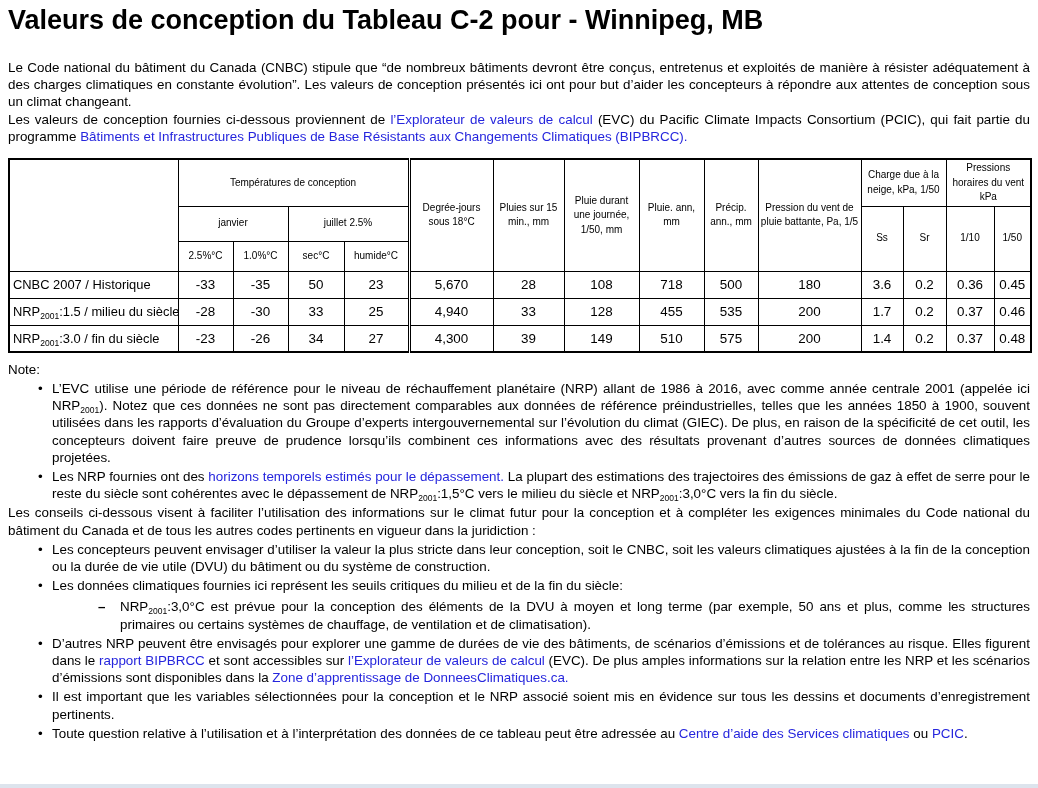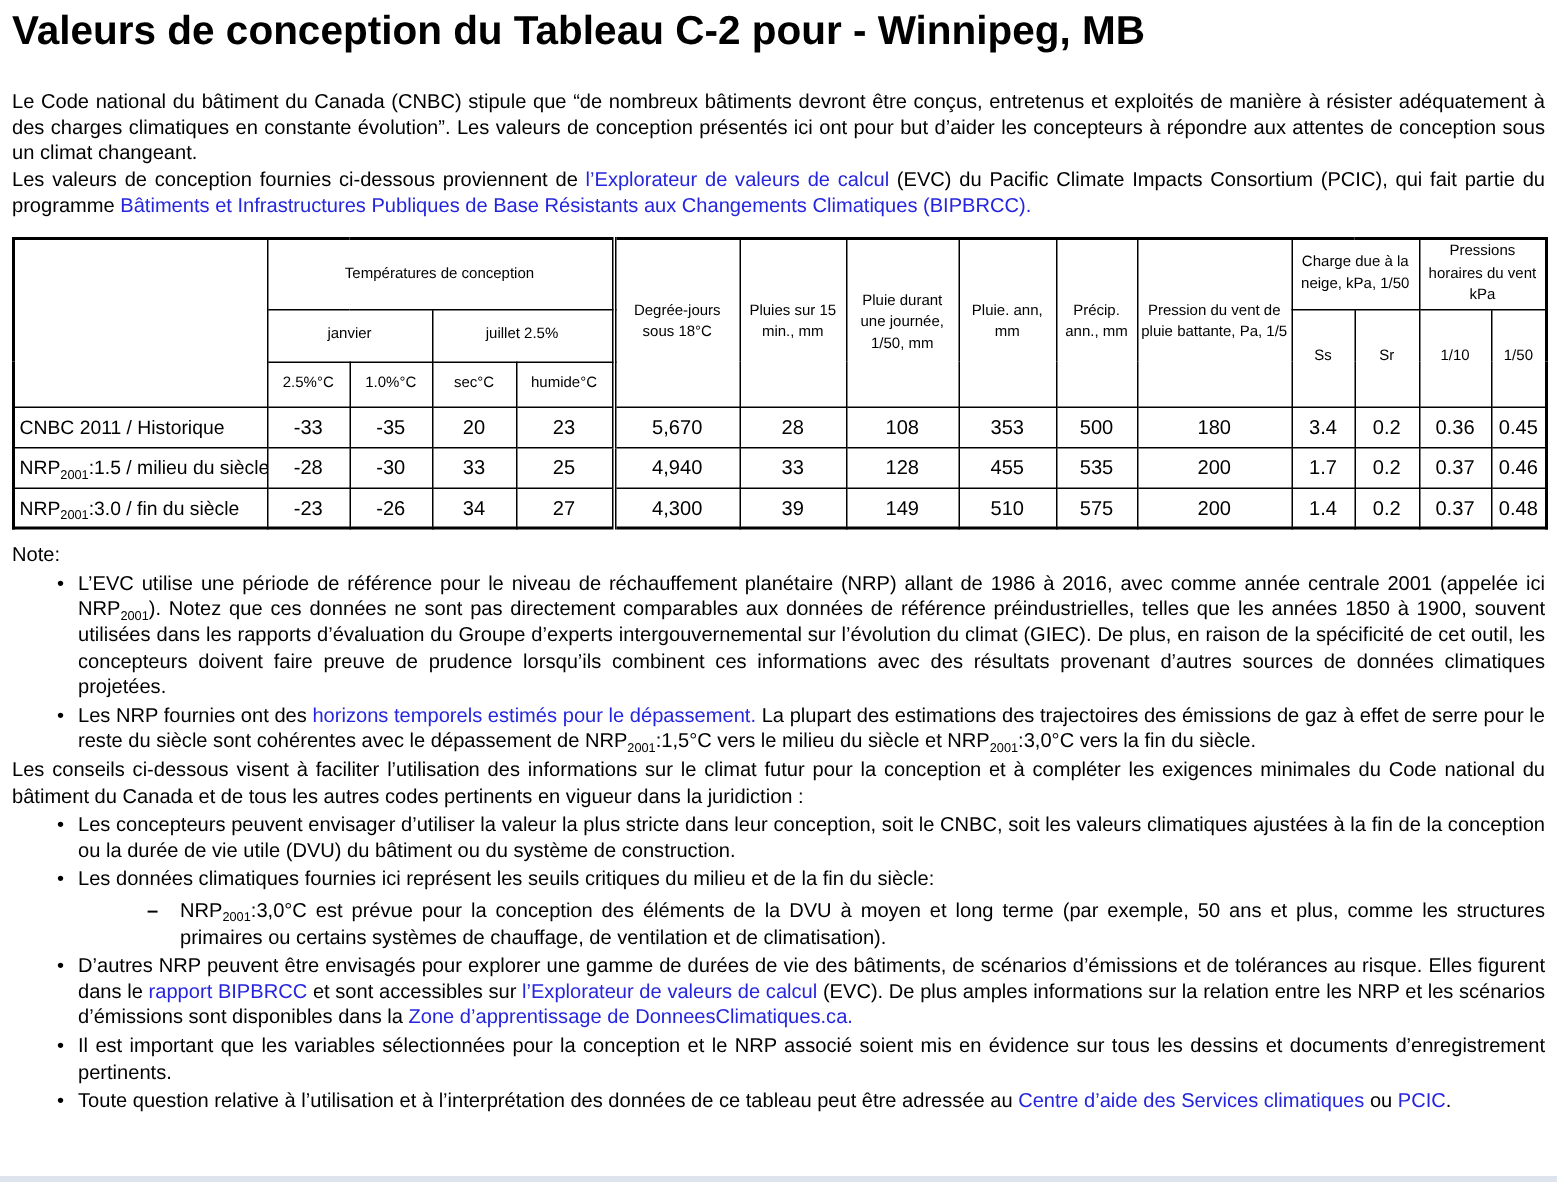--- a/index.html
+++ b/index.html
@@ -106,32 +106,32 @@
       </tr>
       <tr class="h3">
         <th>2.5%°C</th>
         <th>1.0%°C</th>
         <th>sec°C</th>
         <th>humide°C</th>
       </tr>
     </thead>
     <tbody>
       <tr>
-        <td class="row-label"><span>CNBC 2011 / Historique</span><sub></sub><span></span></td>
+        <td class="row-label"><span>CNBC 2007 / Historique</span><sub></sub><span></span></td>
         <td>-33</td>
         <td>-35</td>
-        <td>20</td>
+        <td>50</td>
         <td>23</td>
         <td class="dd-col">5,670</td>
         <td>28</td>
         <td>108</td>
-        <td>353</td>
+        <td>718</td>
         <td>500</td>
         <td>180</td>
-        <td>3.4</td>
+        <td>3.6</td>
         <td>0.2</td>
         <td>0.36</td>
         <td>0.45</td>
       </tr>
       <tr>
         <td class="row-label"><span>NRP</span><sub>2001</sub><span>:1.5 / milieu du siècle</span></td>
         <td>-28</td>
         <td>-30</td>
         <td>33</td>
         <td>25</td>

